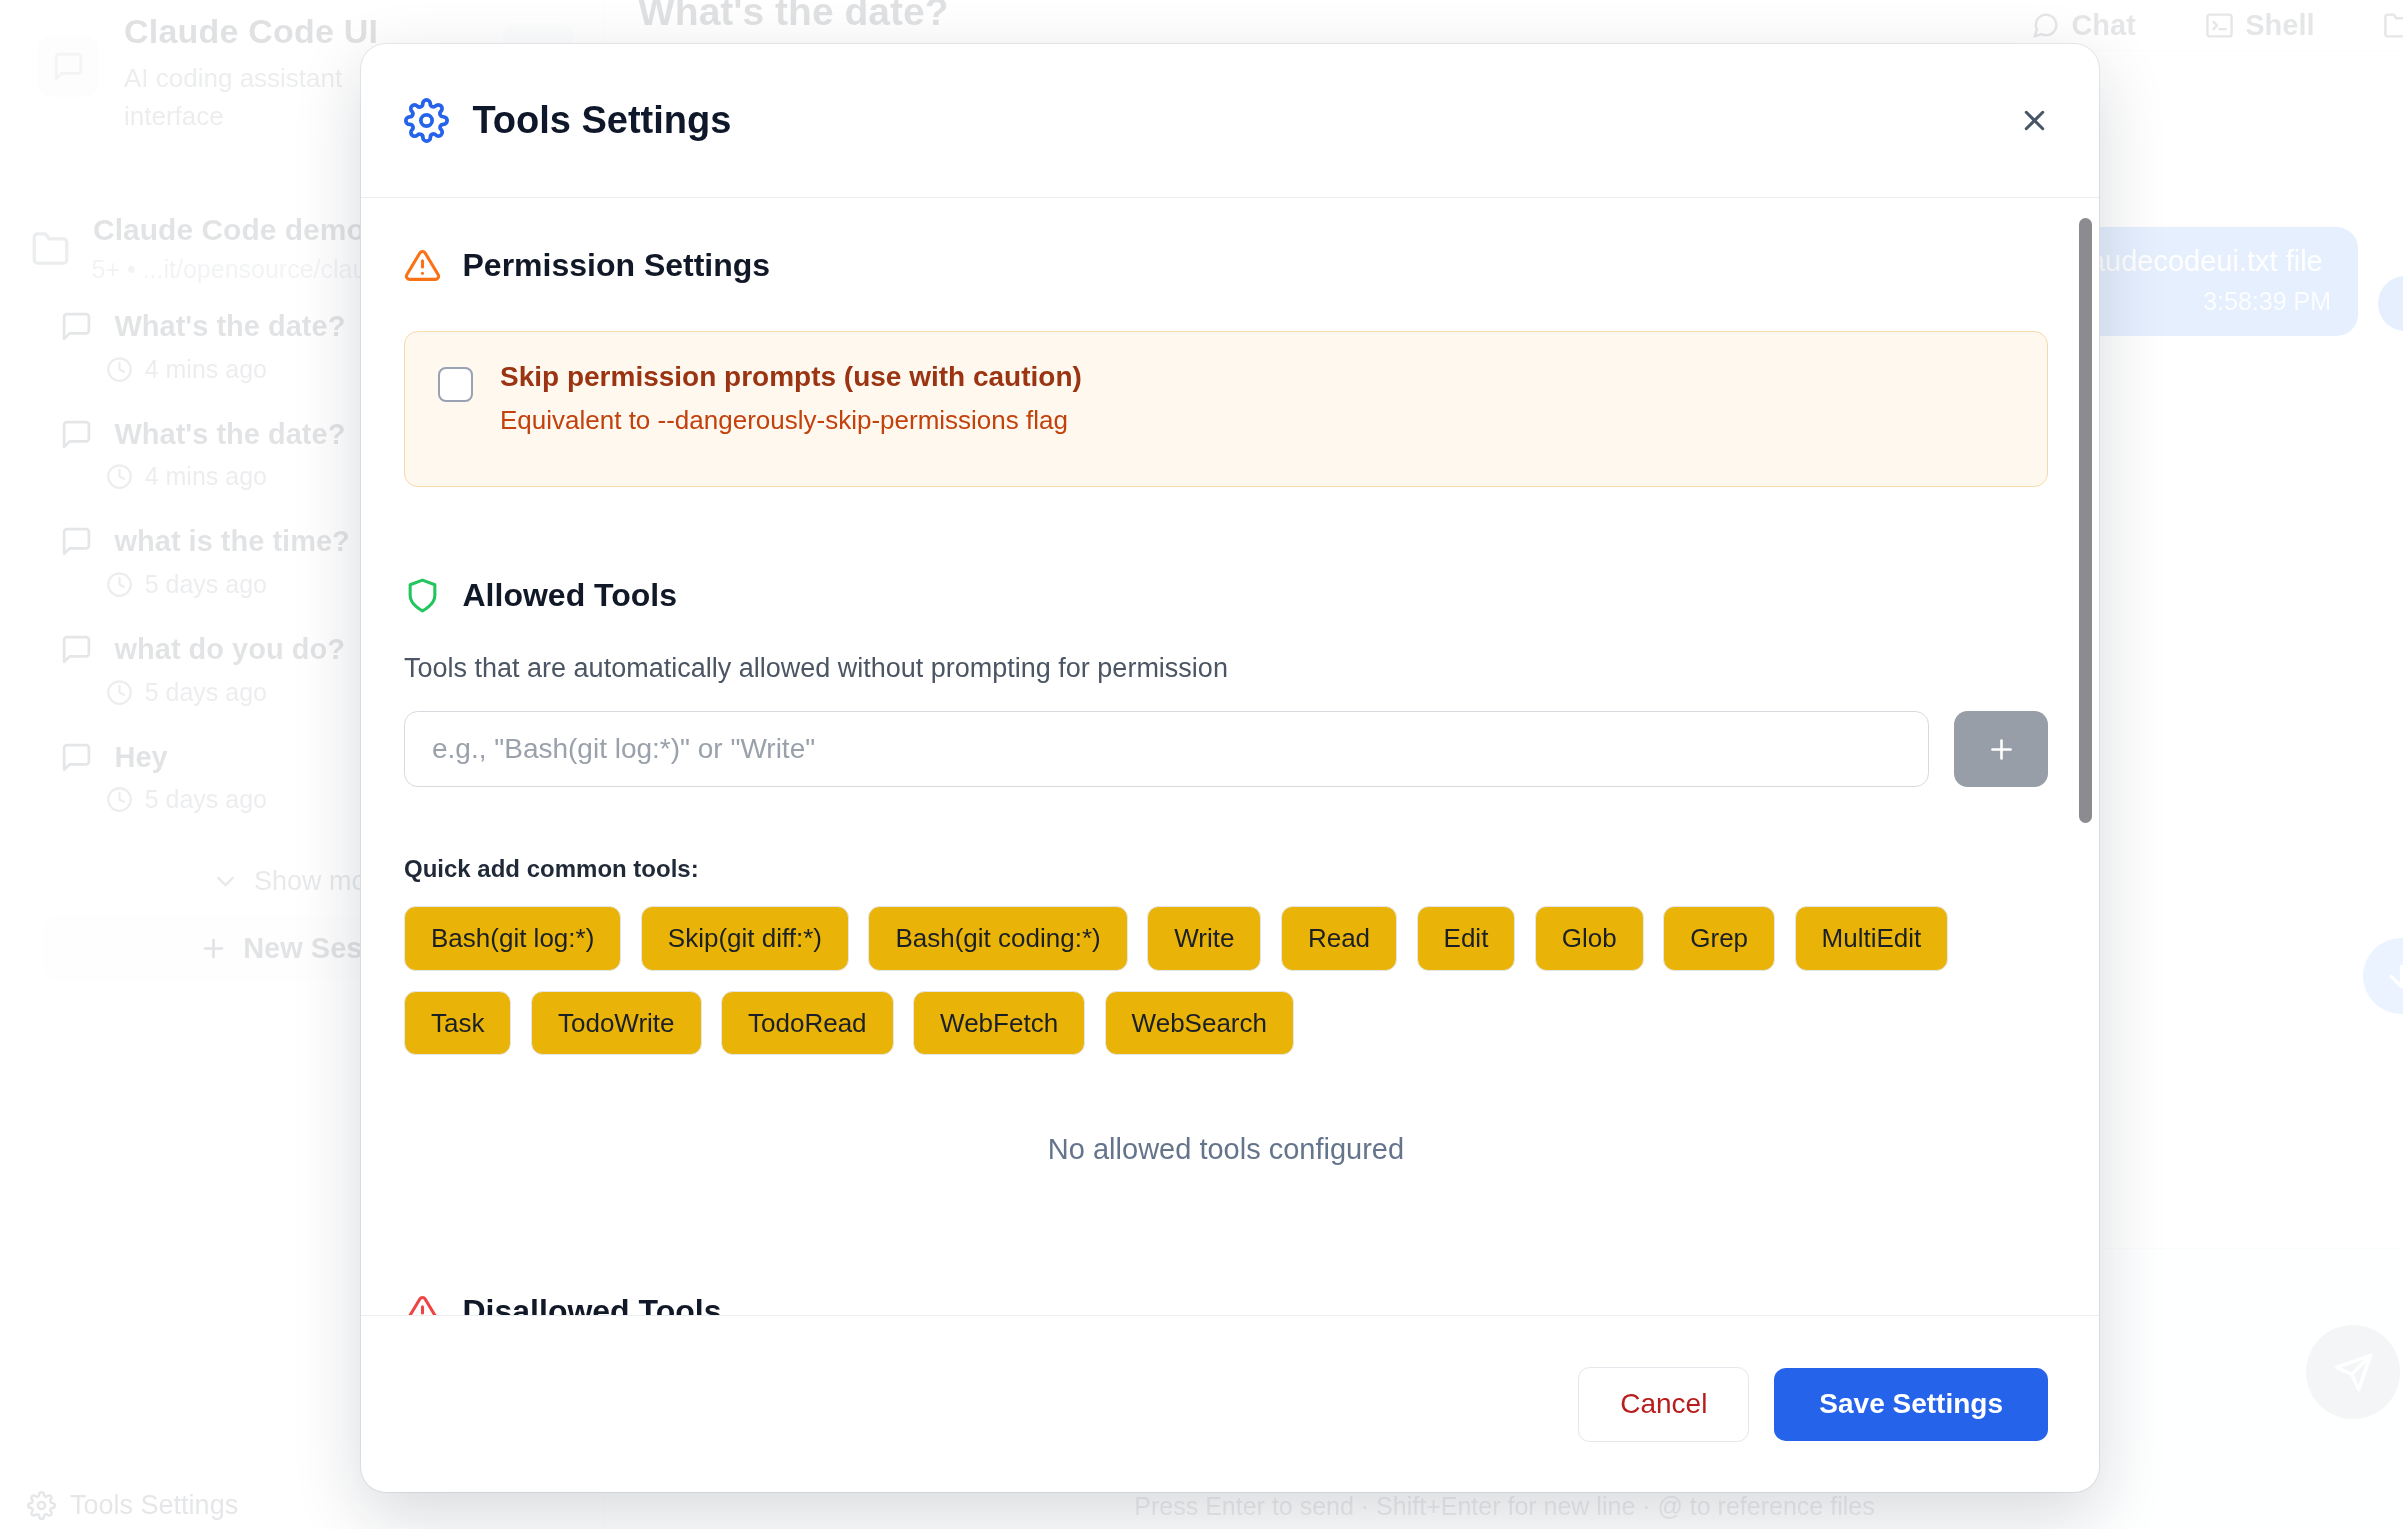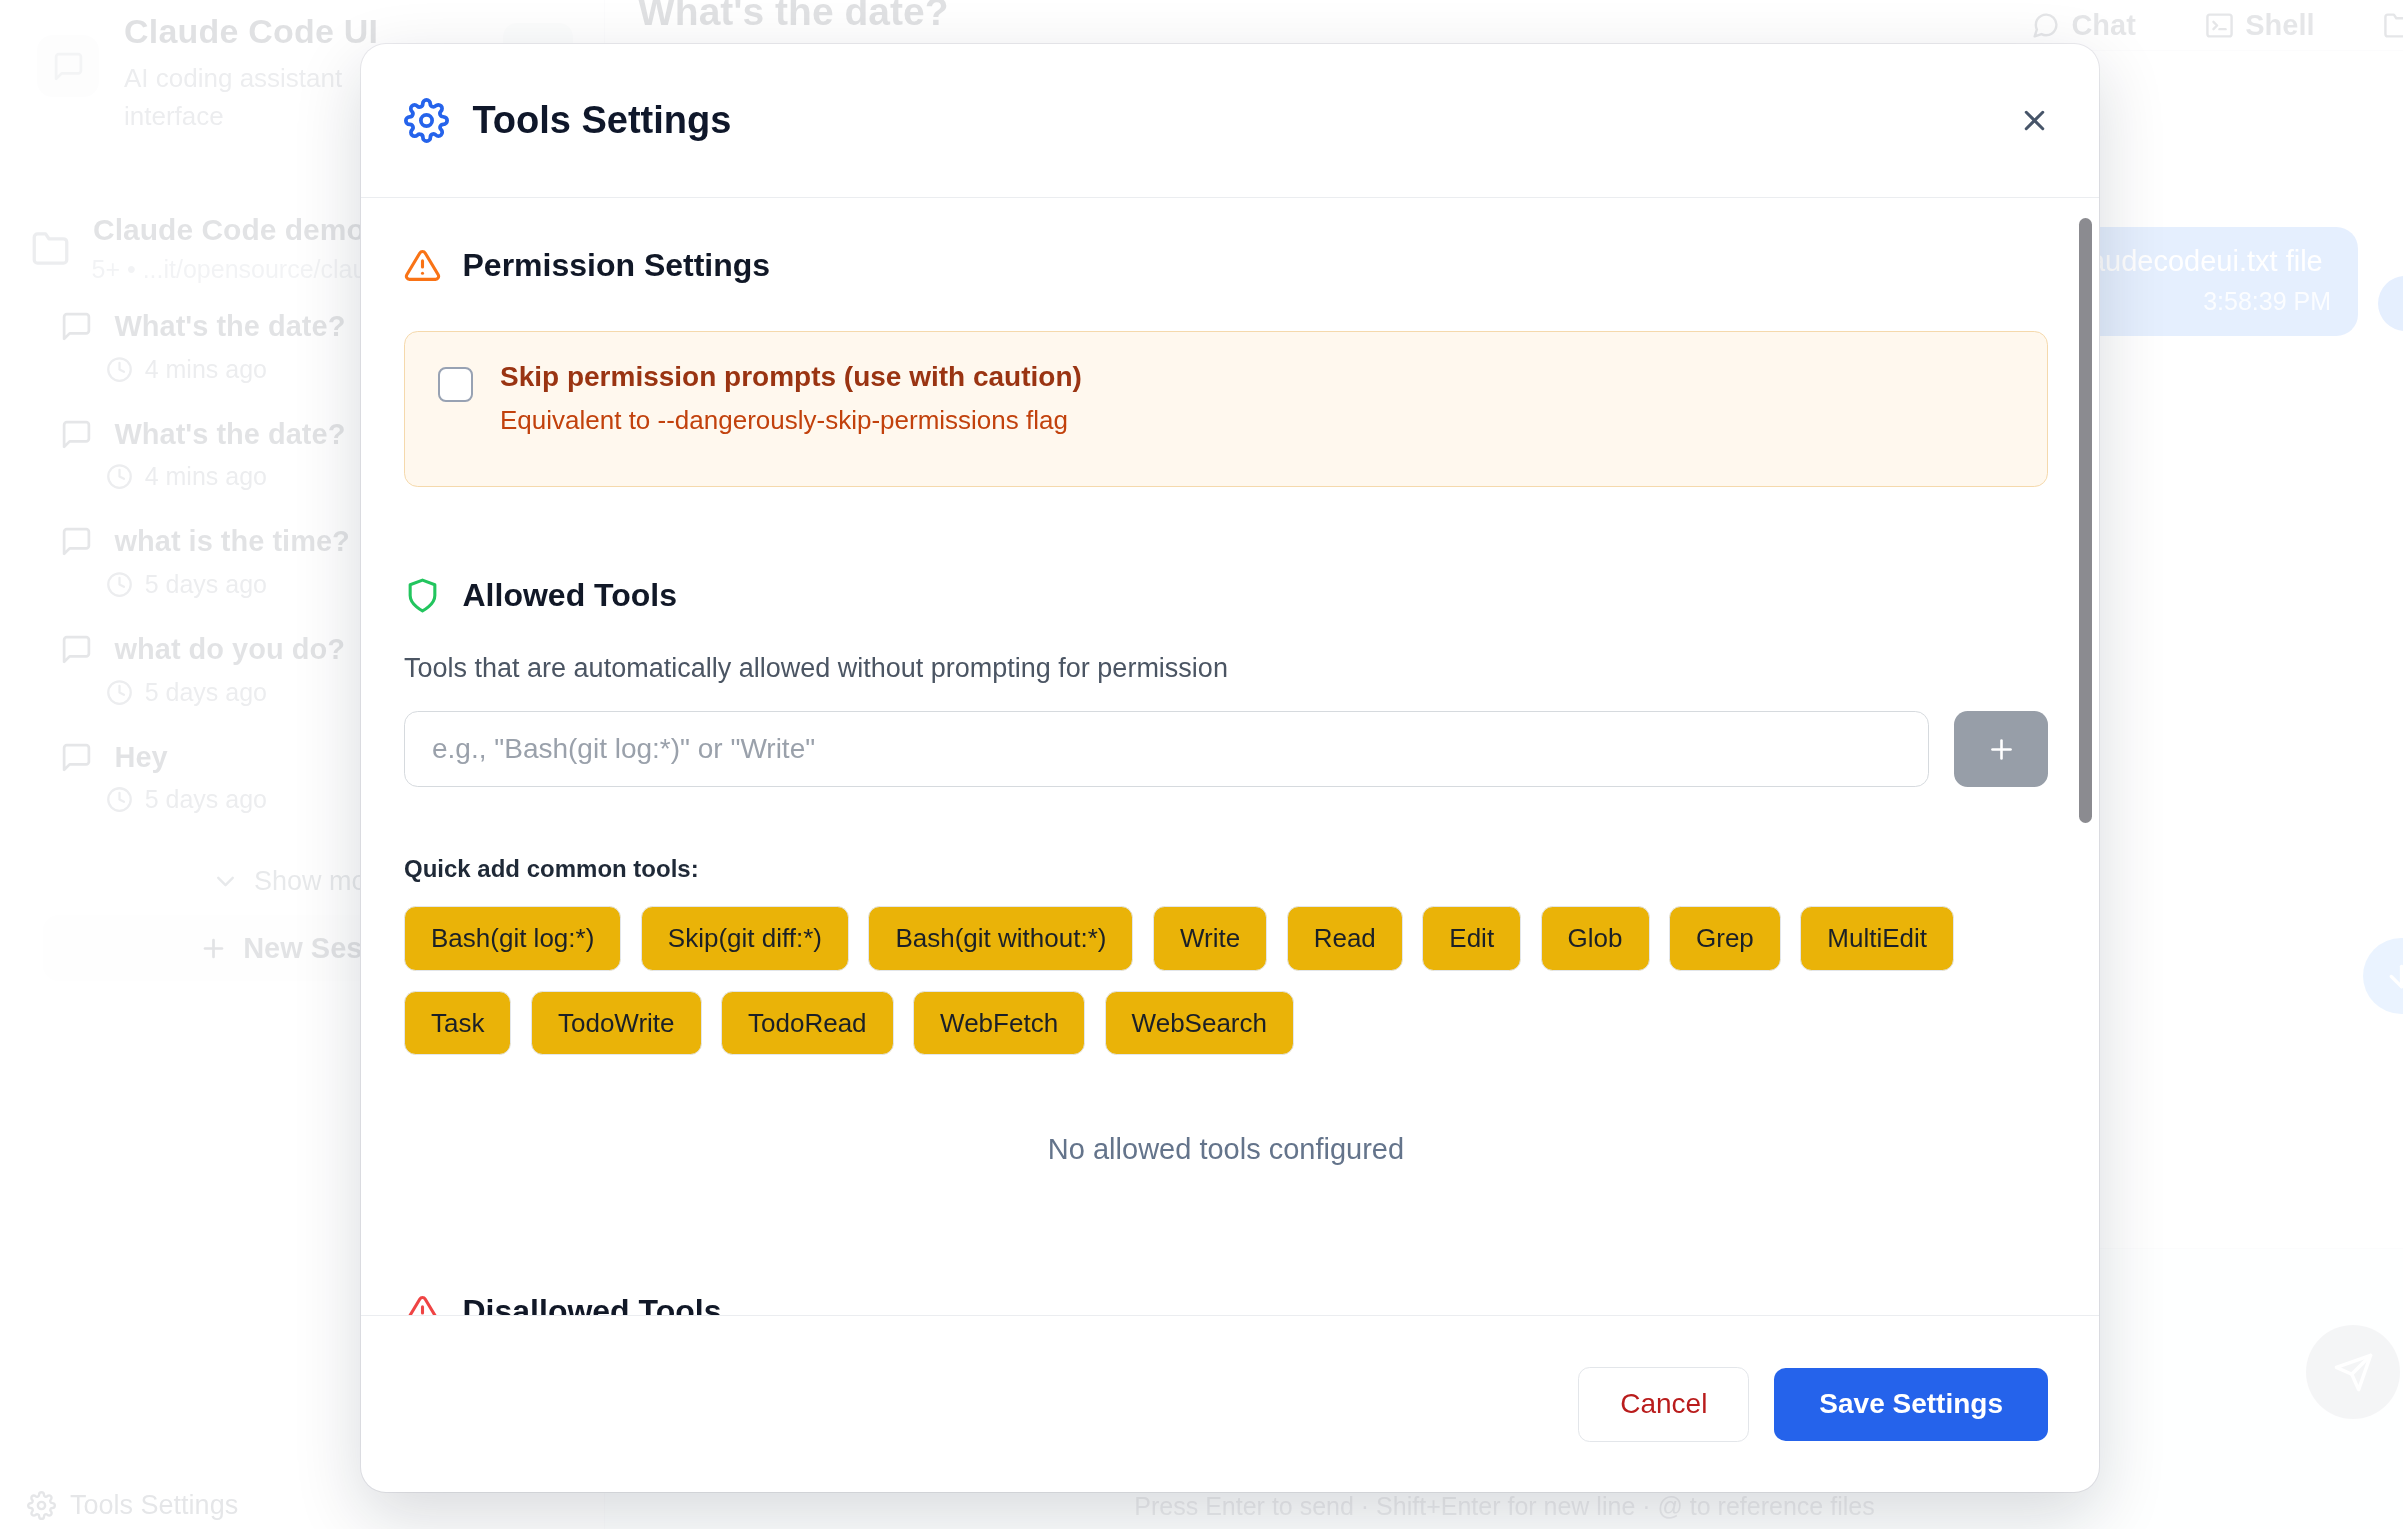--- a/index.html
+++ b/index.html
@@ -375,21 +375,21 @@
       </div>
 
       <div class="quick-label">Quick add common tools:</div>
 
       <div class="quick-tools">
 
           <button>Bash(git log:*)</button>
 
           <button>Skip(git diff:*)</button>
 
-          <button>Bash(git without:*)</button>
+          <button>Bash(git coding:*)</button>
 
           <button>Write</button>
 
           <button>Read</button>
 
           <button>Edit</button>
 
           <button>Glob</button>
 
           <button>Grep</button>

